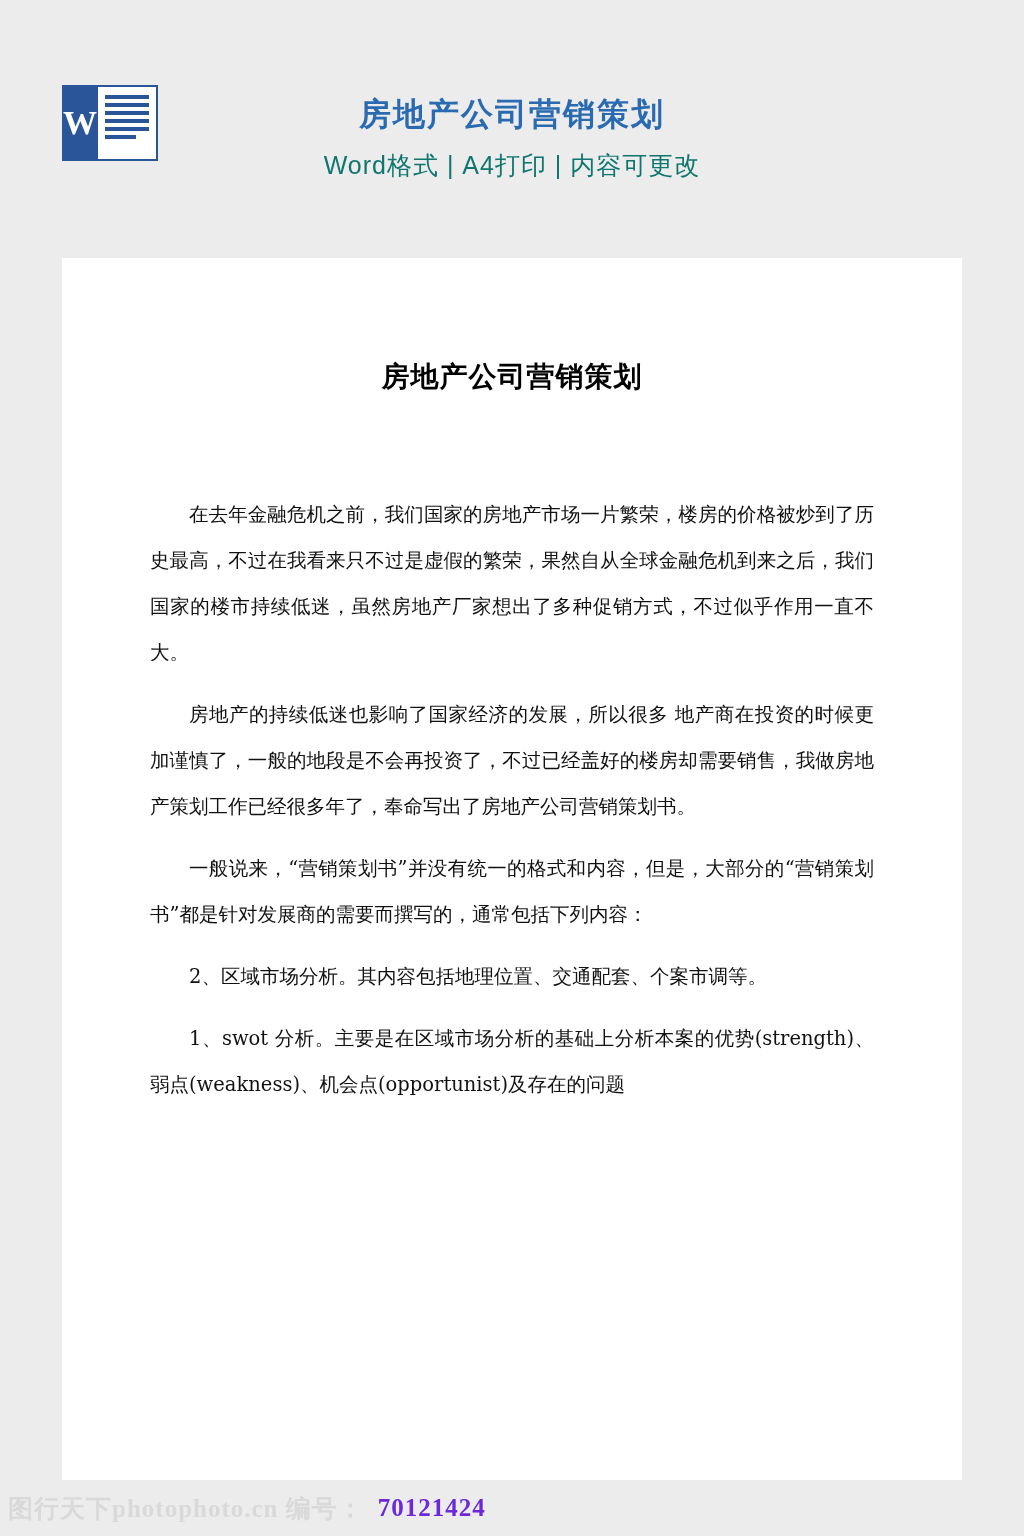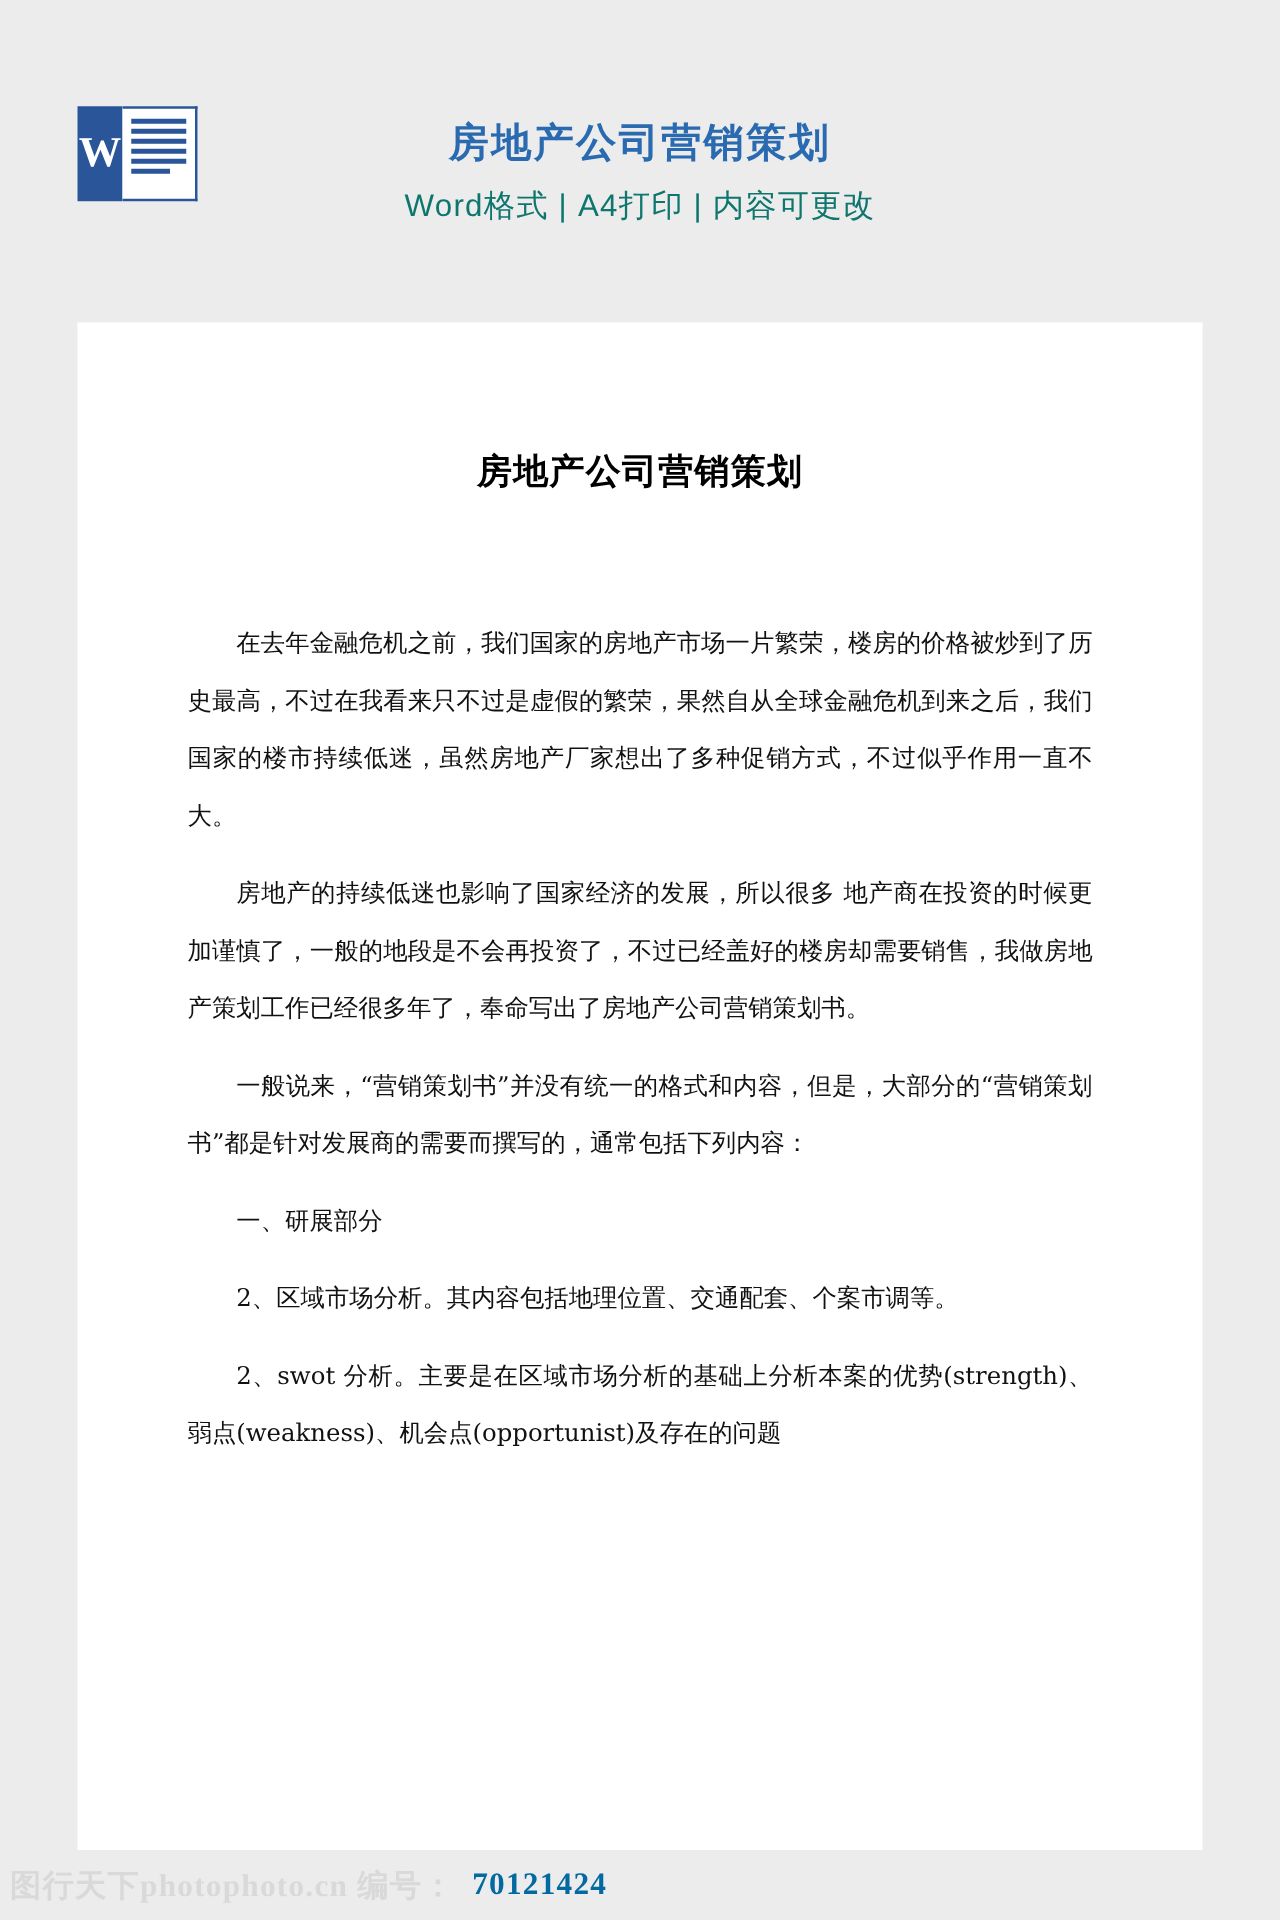--- a/index.html
+++ b/index.html
@@ -130,21 +130,21 @@
     font-size: 25px;
     color: #d9d9d9;
     font-weight: bold;
     padding-left: 8px;
     letter-spacing: 1px;
     white-space: nowrap;
     font-family: "Liberation Serif", serif;
   }
   .footer-id {
     font-size: 25px;
-    color: #0369a1;
+    color: #6d28d9;
     font-weight: bold;
     margin-left: 14px;
     letter-spacing: 1px;
     font-family: "Liberation Serif", serif;
   }
 </style>
 </head>
 <body>
 
 <div class="header">
@@ -165,23 +165,22 @@
   </div>
 </div>
 
 <div class="doc-page">
   <div class="doc-inner">
     <div class="doc-title">房地产公司营销策划</div>
     <div class="doc-body">
       <p>在去年金融危机之前，我们国家的房地产市场一片繁荣，楼房的价格被炒到了历史最高，不过在我看来只不过是虚假的繁荣，果然自从全球金融危机到来之后，我们国家的楼市持续低迷，虽然房地产厂家想出了多种促销方式，不过似乎作用一直不大。</p>
       <p>房地产的持续低迷也影响了国家经济的发展，所以很多 地产商在投资的时候更加谨慎了，一般的地段是不会再投资了，不过已经盖好的楼房却需要销售，我做房地产策划工作已经很多年了，奉命写出了房地产公司营销策划书。</p>
       <p>一般说来，“营销策划书”并没有统一的格式和内容，但是，大部分的“营销策划书”都是针对发展商的需要而撰写的，通常包括下列内容：</p>
-      <p>一、研展部分</p>
       <p>2、区域市场分析。其内容包括地理位置、交通配套、个案市调等。</p>
-      <p>2、swot 分析。主要是在区域市场分析的基础上分析本案的优势(strength)、弱点(weakness)、机会点(opportunist)及存在的问题</p>
+      <p>1、swot 分析。主要是在区域市场分析的基础上分析本案的优势(strength)、弱点(weakness)、机会点(opportunist)及存在的问题</p>
     </div>
   </div>
 </div>
 
 <div class="footer">
   <div class="footer-text">图行天下photophoto.cn  编号：</div>
   <div class="footer-id">70121424</div>
 </div>
 
 </body></html>

